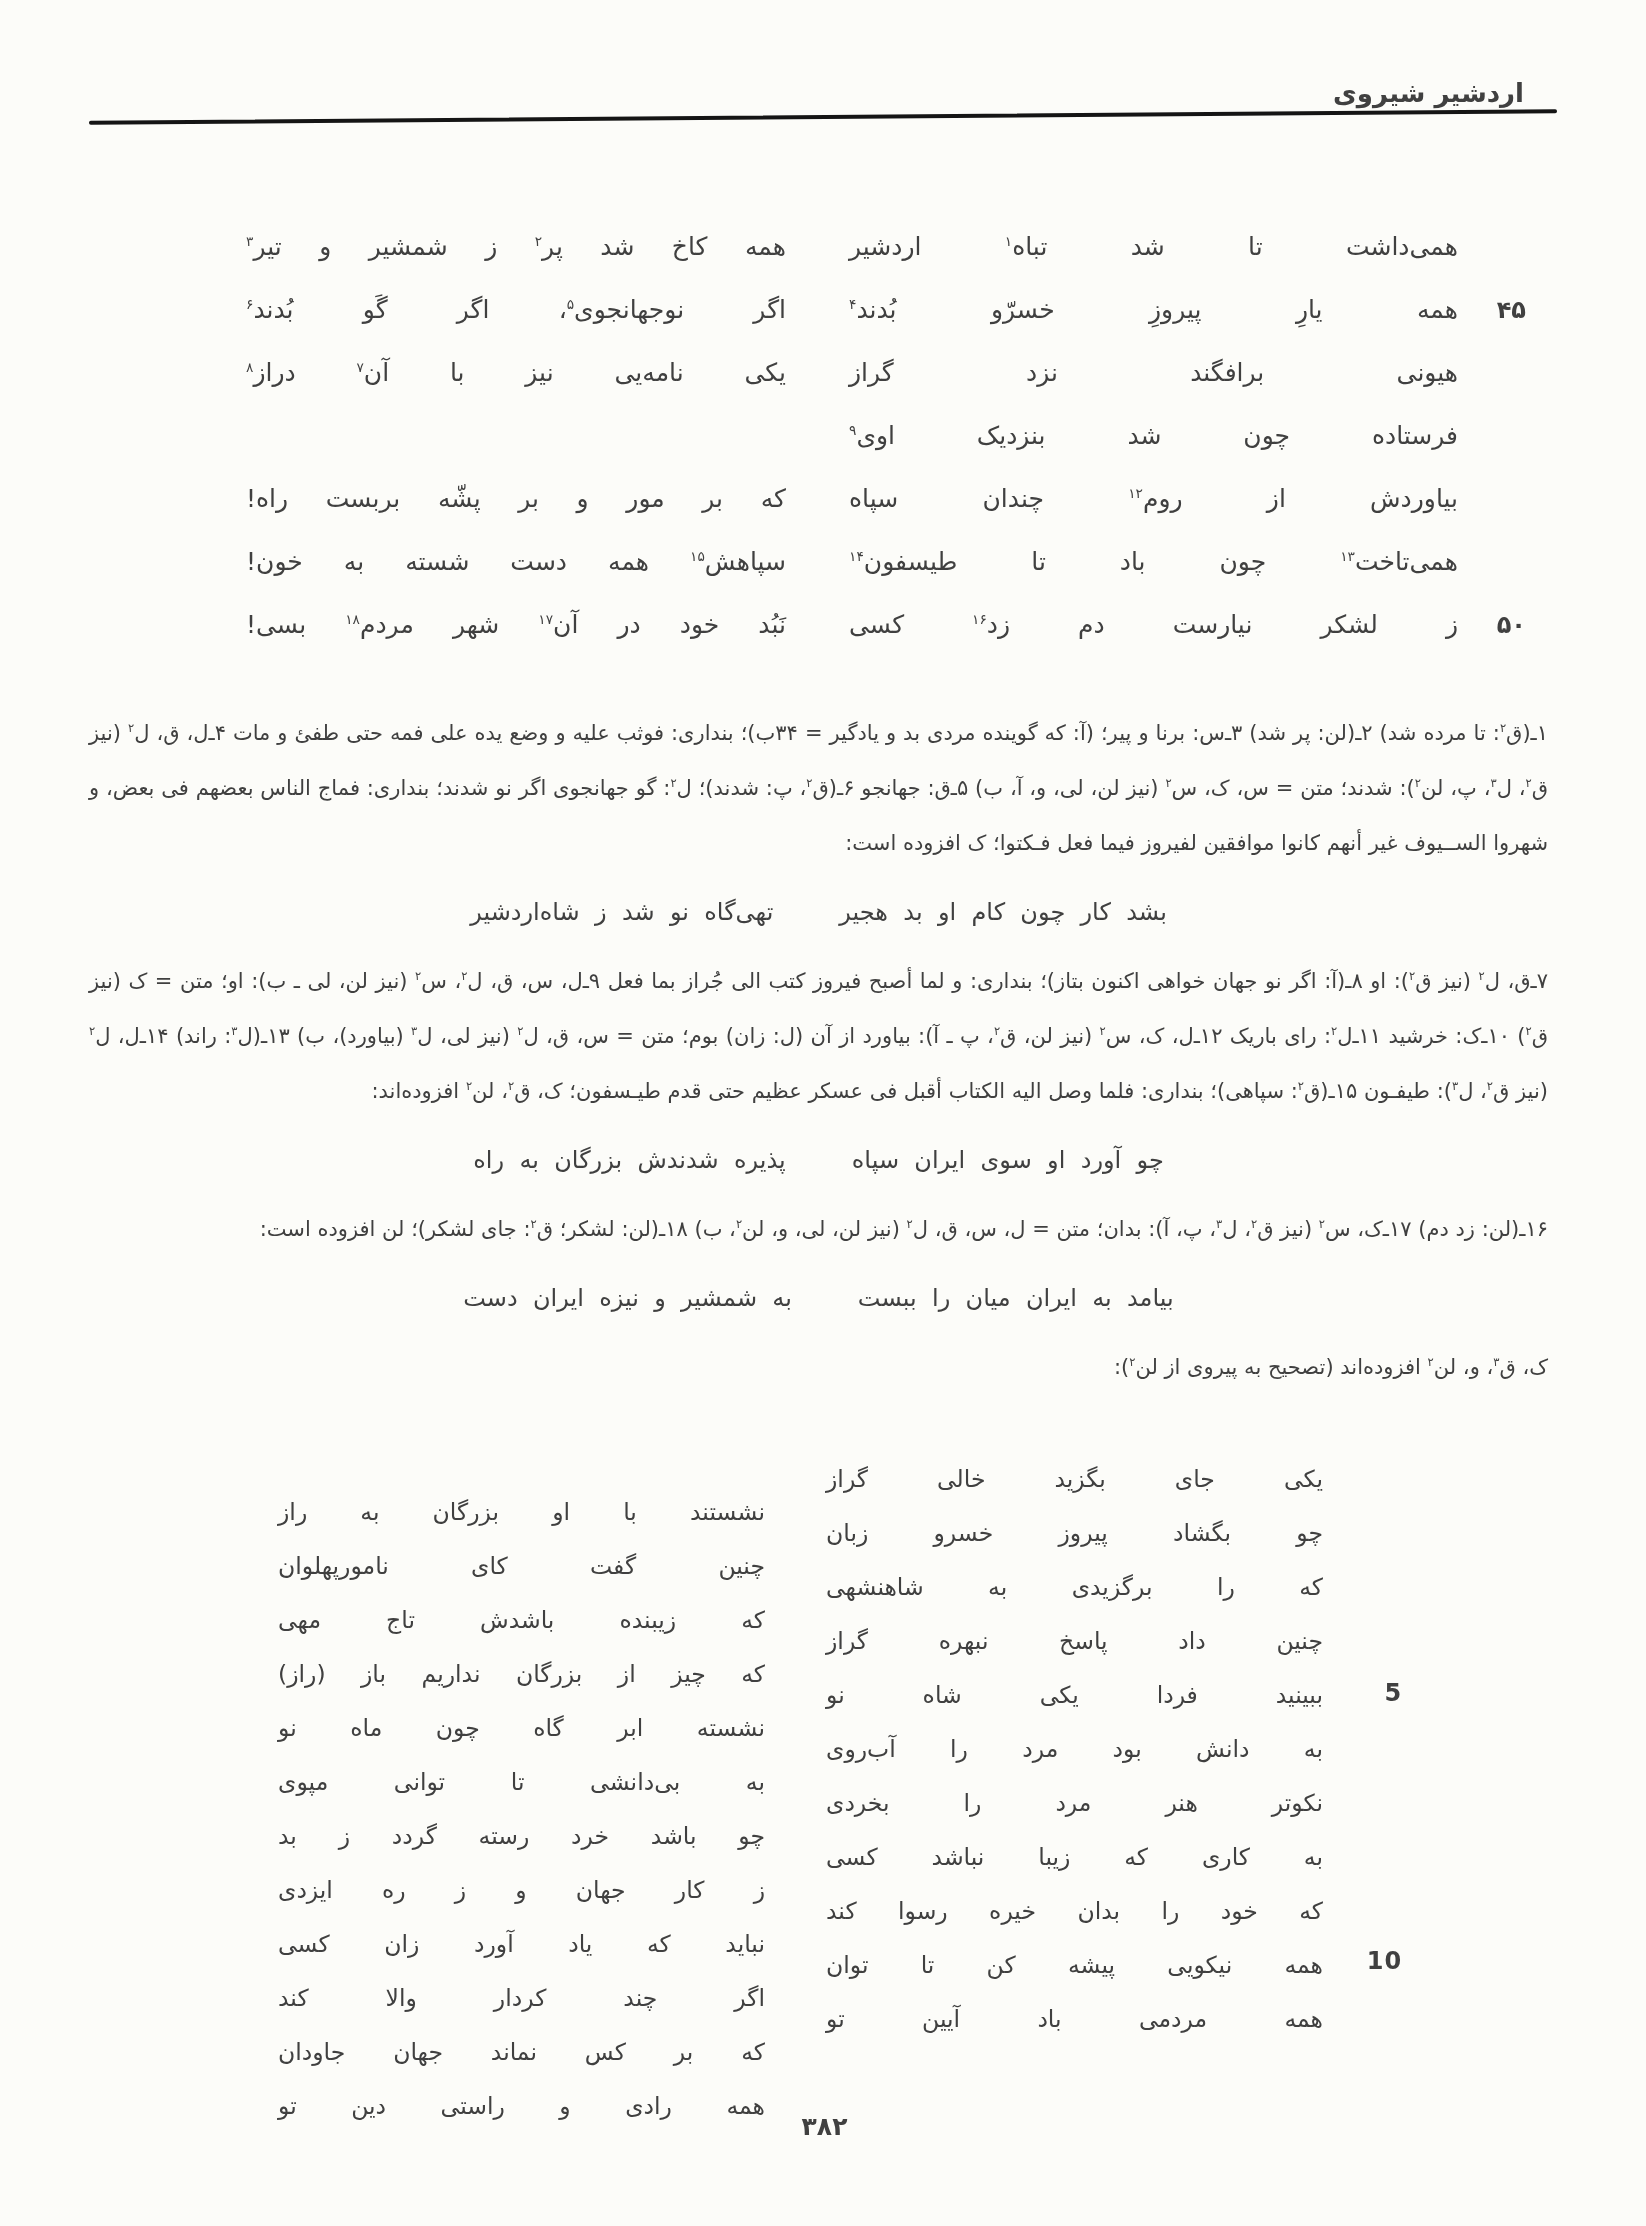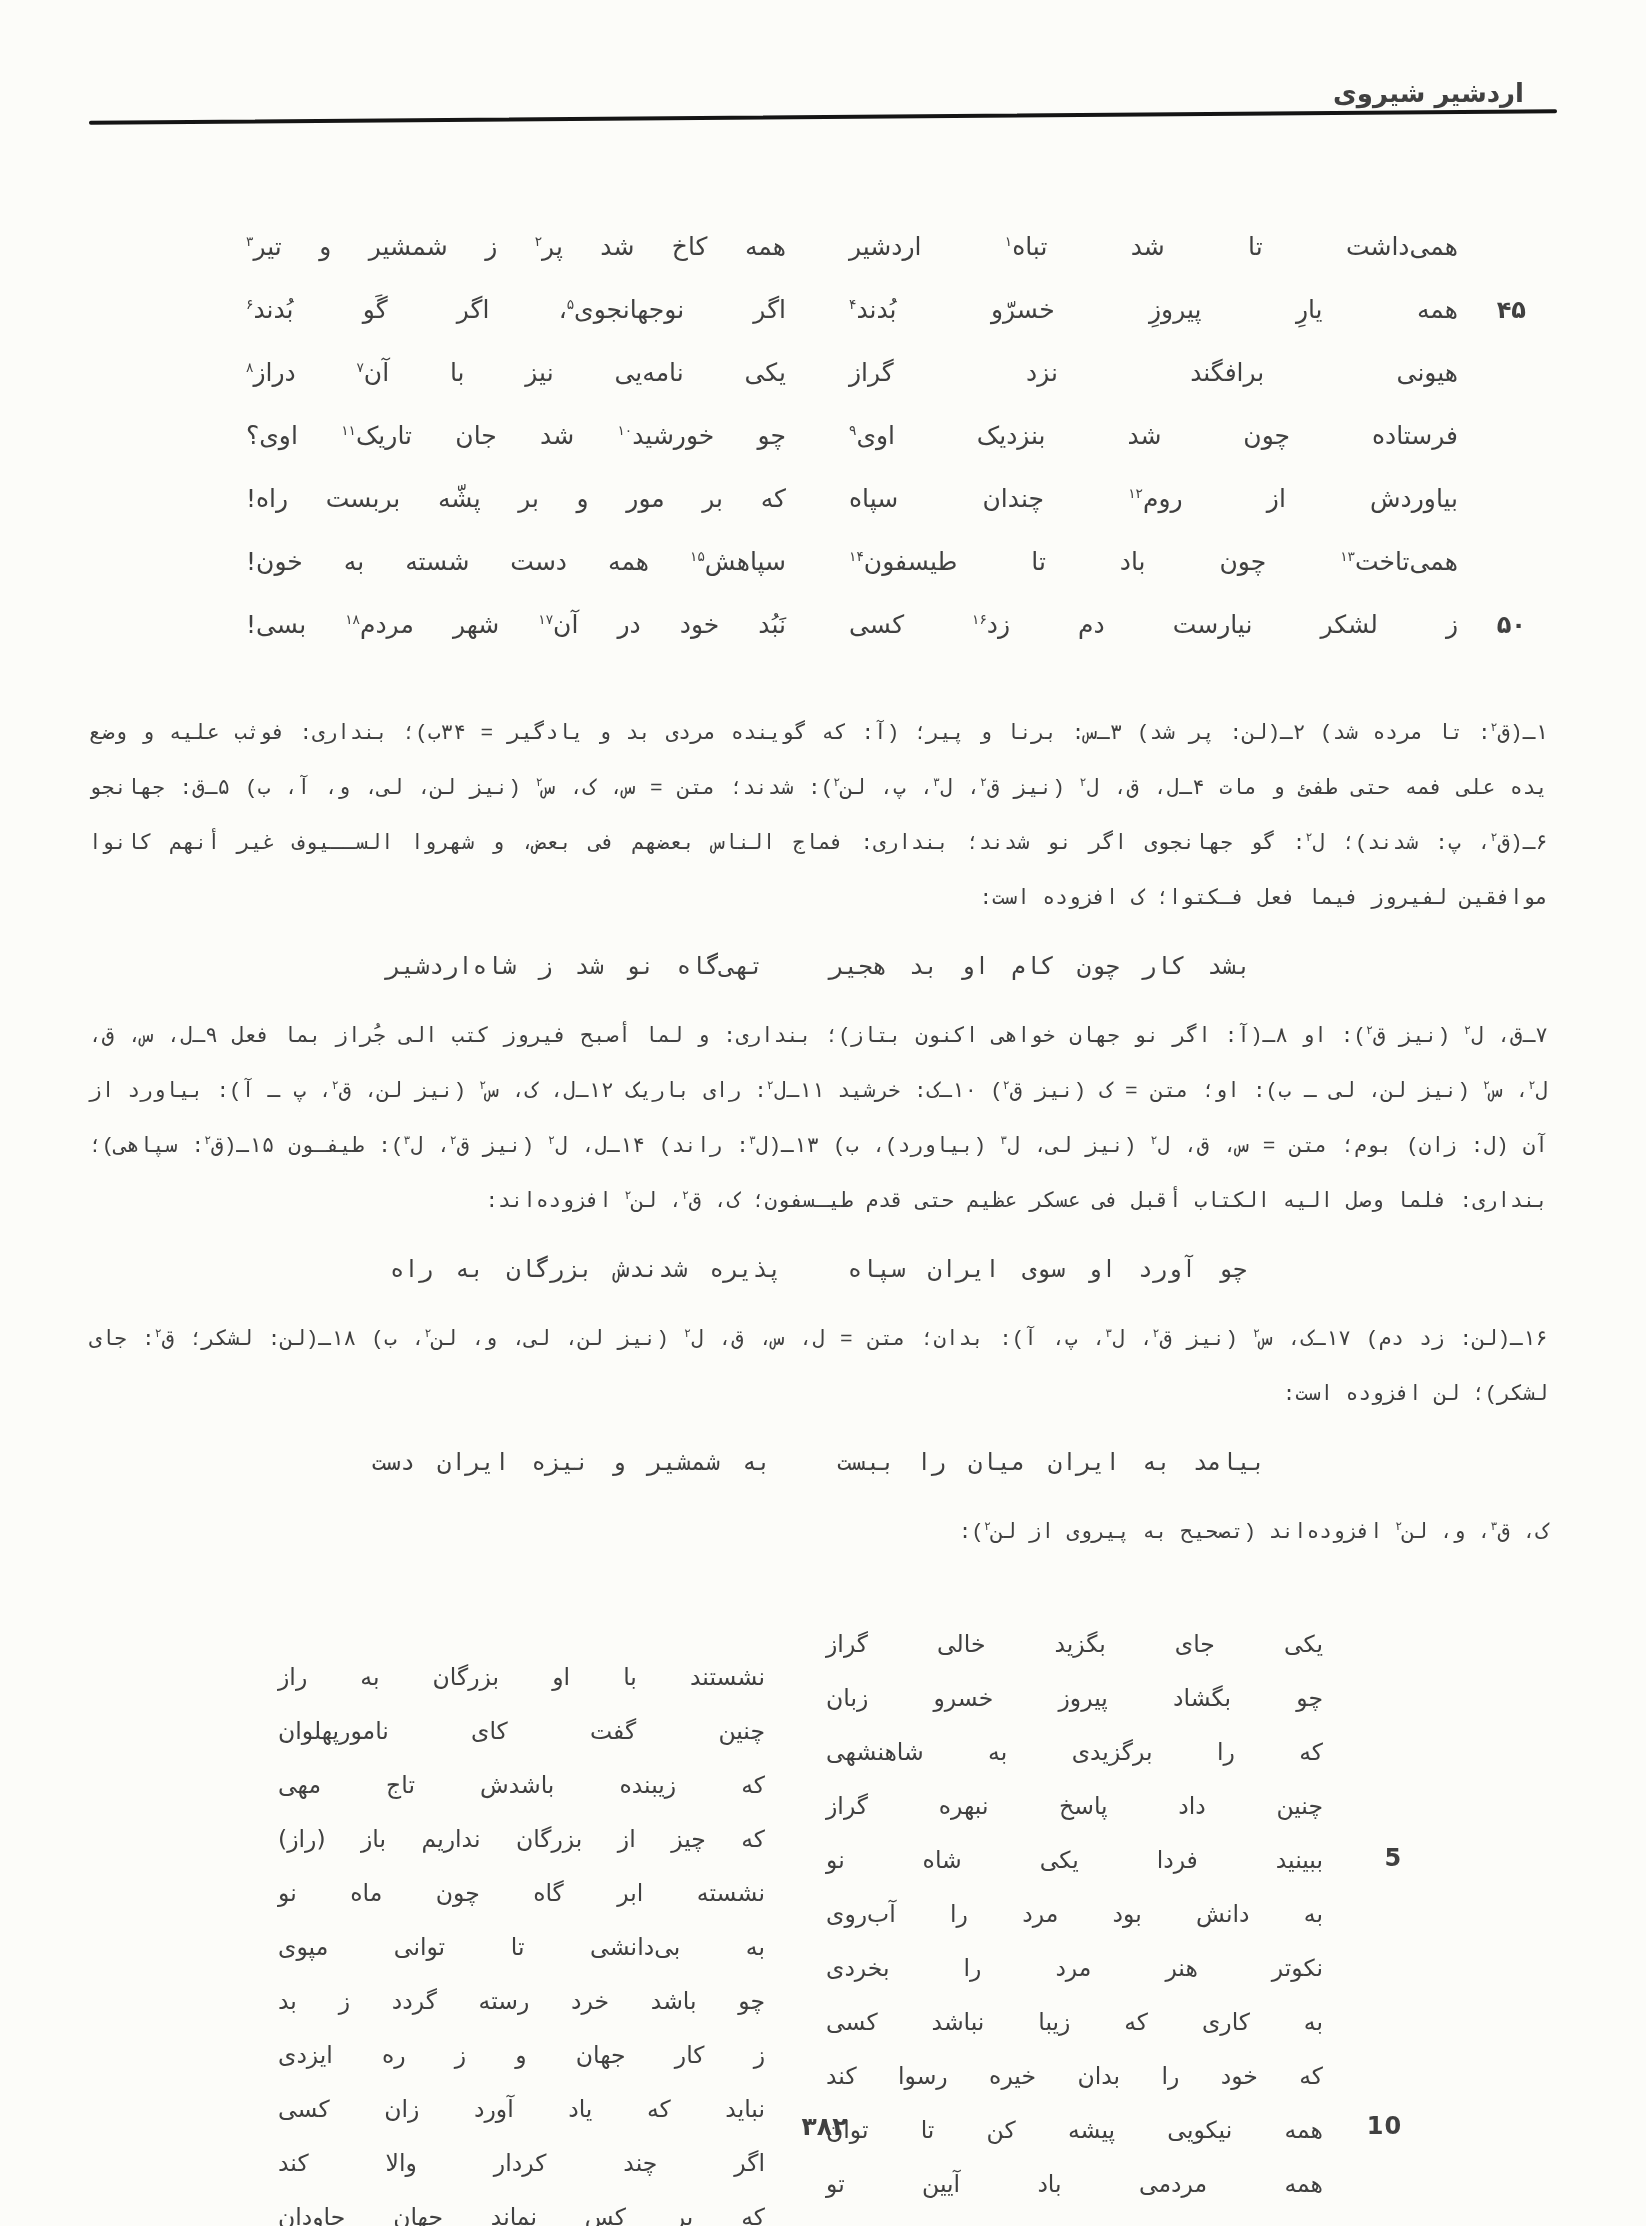--- a/index.html
+++ b/index.html
@@ -21,21 +21,21 @@
   
   .poem-top{margin:96px 120px 0 0;}
   .vrow{display:flex;align-items:baseline;height:63px;}
   .vnum{width:68px;font-size:24px;font-weight:bold;text-align:right;flex:none;}
   .hemi{font-size:25px;line-height:63px;text-align:justify;text-align-last:justify;}
   .h-right{width:609px;flex:none;}
   .h-left{width:540px;margin-right:63px;flex:none;}
   sup{font-size:.55em;line-height:0;vertical-align:super;}
 
   
-  .apparatus{margin:50px 98px 0 90px;font-family:Liberation Mono, monospace;}
+  .apparatus{margin:50px 98px 0 90px;}
   .app{margin:0;font-size:21px;line-height:55px;text-align:justify;}
   .quote-verse{display:flex;justify-content:center;gap:66px;line-height:83px;font-size:24px;}
   .qhemi{word-spacing:.32em;white-space:nowrap;text-align:center;}
 
   
   .poem-bottom{display:flex;margin-top:57px;padding-right:220px;}
   .gutter{position:relative;width:103px;flex:none;}
   .bnum{position:absolute;right:24px;line-height:54px;font-size:24px;font-weight:600;letter-spacing:0.9px;}
   .bnum.n5{top:214px;}
   .bnum.n10{top:482px;}
@@ -69,21 +69,20 @@
       <span class="hemi h-left">اگر نوجهانجوی<sup>۵</sup>، اگر گَو بُدند<sup>۶</sup></span>
     </div>
     <div class="vrow">
       <span class="vnum"></span>
       <span class="hemi h-right">هیونی برافگند نزد گراز</span>
       <span class="hemi h-left">یکی نامه‌یی نیز با آن<sup>۷</sup> دراز<sup>۸</sup></span>
     </div>
     <div class="vrow">
       <span class="vnum"></span>
       <span class="hemi h-right">فرستاده چون شد بنزدیک اوی<sup>۹</sup></span>
-      <span class="hemi h-left">چو خورشید<sup>۱۰</sup> شد جان تاریک<sup>۱۱</sup> اوی؟</span>
     </div>
     <div class="vrow">
       <span class="vnum"></span>
       <span class="hemi h-right">بیاوردش از روم<sup>۱۲</sup> چندان سپاه</span>
       <span class="hemi h-left">که بر مور و بر پشّه بربست راه!</span>
     </div>
     <div class="vrow">
       <span class="vnum"></span>
       <span class="hemi h-right">همی‌تاخت<sup>۱۳</sup> چون باد تا طیسفون<sup>۱۴</sup></span>
       <span class="hemi h-left">سپاهش<sup>۱۵</sup> همه دست شسته به خون!</span>

